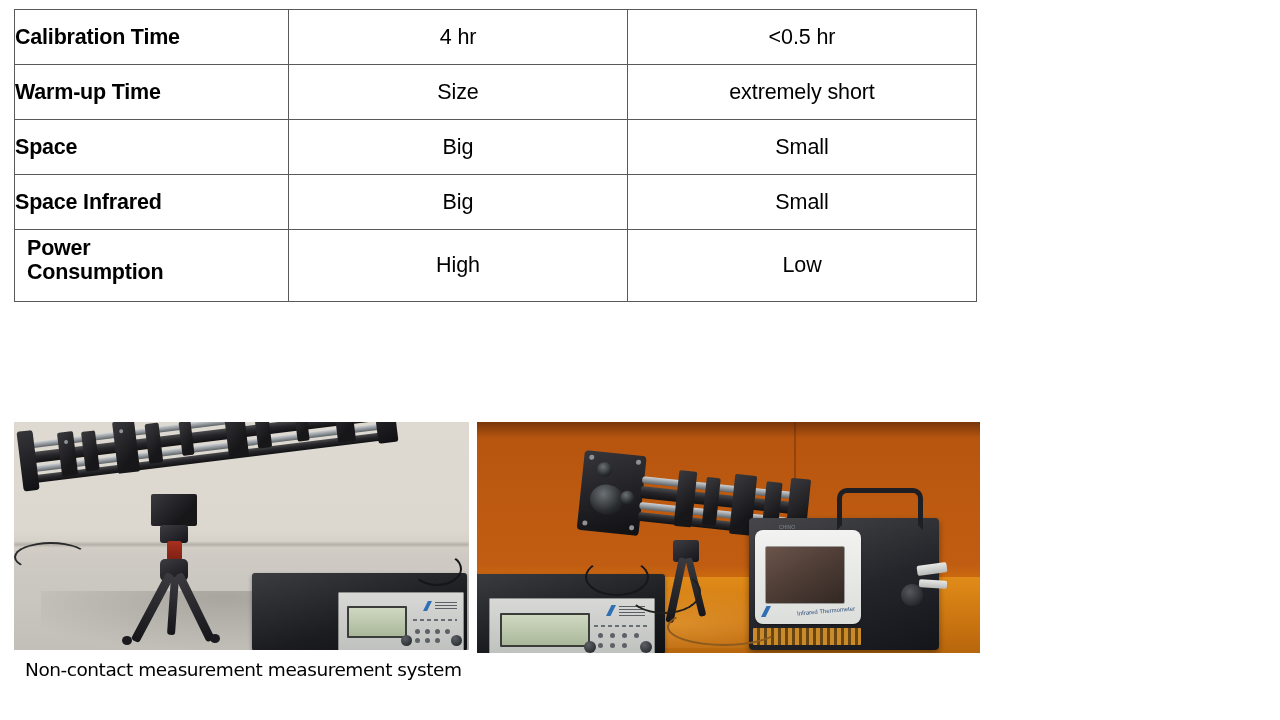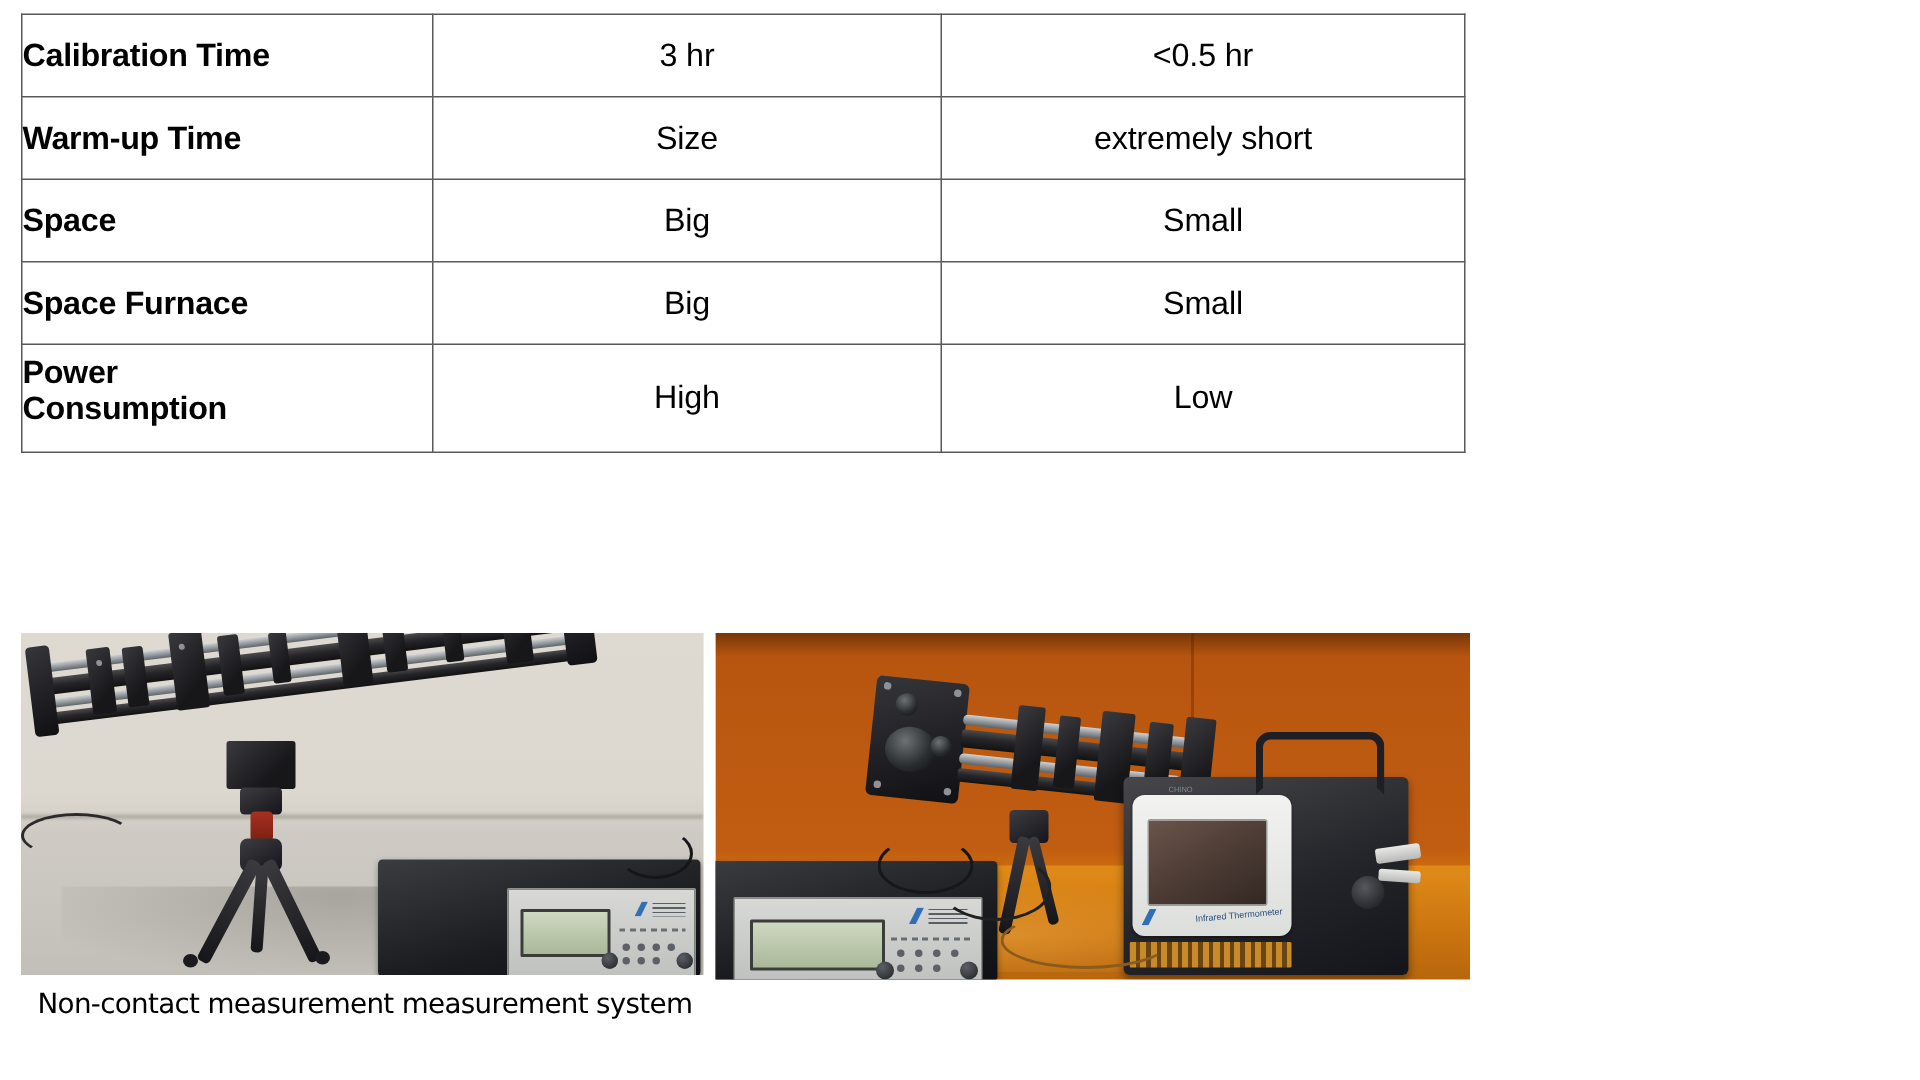--- a/index.html
+++ b/index.html
@@ -57,20 +57,21 @@
     padding: 0 0 0 12px;
     letter-spacing: -0.2px;
   }
   td.label-cell.two-line {
     vertical-align: top;
     padding-top: 6px;
   }
   .label-cell .lbl {
     display: block;
     line-height: 1.12;
+    margin-left: 12px;
   }
   td.val-cell {
     font-weight: normal;
     font-size: 21.5px;
     text-align: center;
     letter-spacing: -0.1px;
   }
   tr.r-norm td { height: 54px; }
   tr.r-tall td { height: 65px; }
 
@@ -326,38 +327,38 @@
   <table class="compare">
     <colgroup>
       <col class="c-label">
       <col class="c-a">
       <col class="c-b">
     </colgroup>
     <tbody>
 
       <tr class="r-norm">
         <td class="label-cell">Calibration Time</td>
-        <td class="val-cell">3 hr</td>
+        <td class="val-cell">4 hr</td>
         <td class="val-cell">&lt;0.5 hr</td>
       </tr>
 
       <tr class="r-norm">
         <td class="label-cell">Warm-up Time</td>
         <td class="val-cell">Size</td>
         <td class="val-cell">extremely short</td>
       </tr>
 
       <tr class="r-norm">
         <td class="label-cell">Space</td>
         <td class="val-cell">Big</td>
         <td class="val-cell">Small</td>
       </tr>
 
       <tr class="r-norm">
-        <td class="label-cell">Space Furnace</td>
+        <td class="label-cell">Space Infrared</td>
         <td class="val-cell">Big</td>
         <td class="val-cell">Small</td>
       </tr>
 
       <tr class="r-tall">
         <td class="label-cell two-line">
           <span class="lbl">Power</span>
           <span class="lbl">Consumption</span>
         </td>
         <td class="val-cell">High</td>

